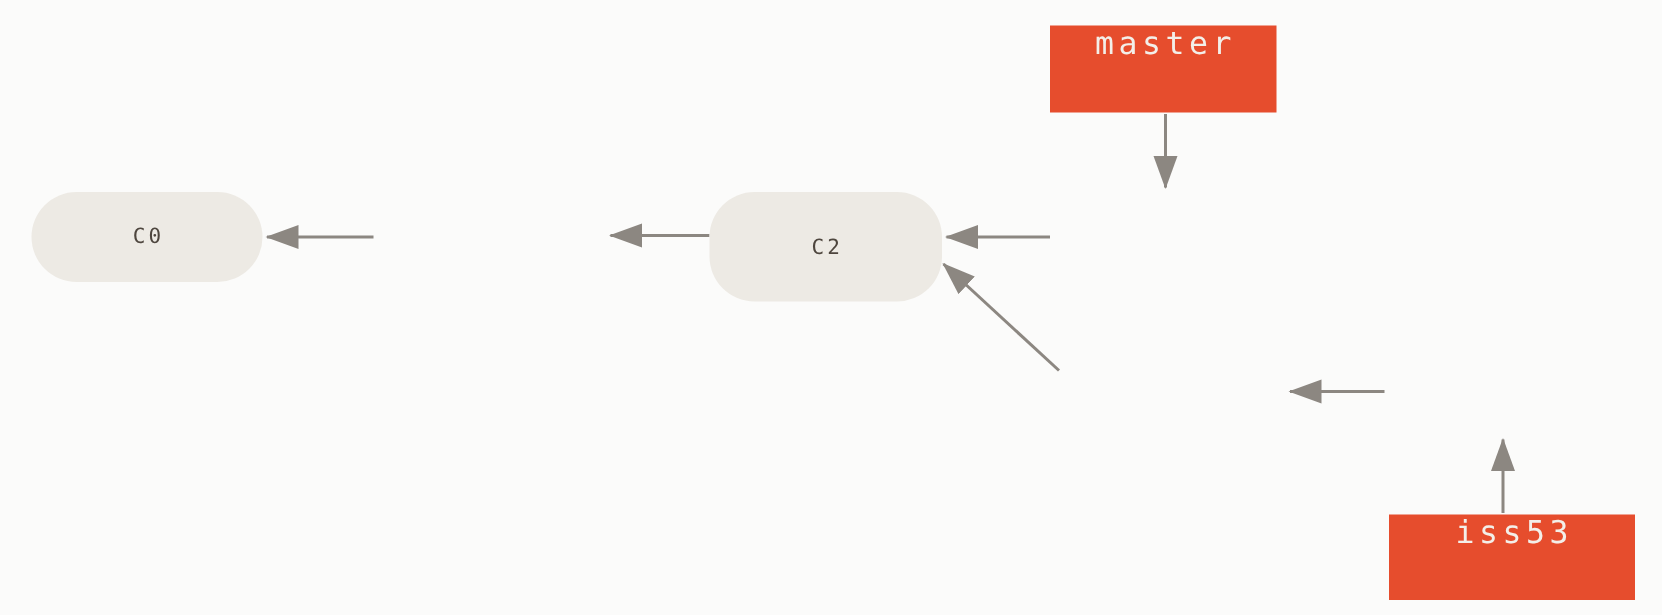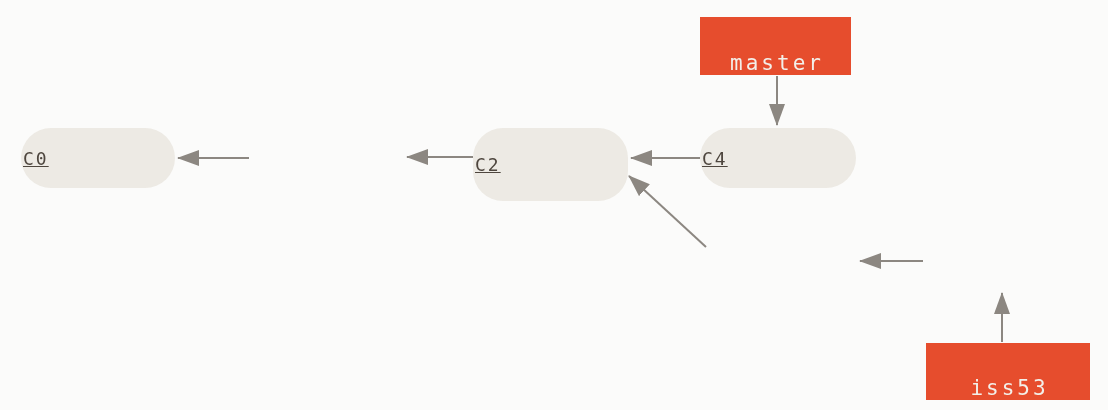--- a/index.html
+++ b/index.html
@@ -21,32 +21,31 @@
     top: 0;
     width: 1108px;
     height: 410px;
   }
   .node {
     position: absolute;
     background: #edeae4;
     border-radius: 30px;
     display: flex;
     align-items: center;
-    justify-content: flex-start;
+    justify-content: center;
     color: #4e463e;
-    font-size: 18px;
+    font-size: 14px;
     letter-spacing: 2px;
     text-indent: 2px;
-    text-decoration: underline;
   }
   .branch {
     position: absolute;
     background: #e64d2d;
     display: flex;
-    align-items: flex-end;
+    align-items: flex-start;
     justify-content: center;
     color: #f3efe9;
     font-size: 21px;
     letter-spacing: 3px;
     text-indent: 3px;
   }
   
   #node-c0 { left: 21px;  top: 128px; width: 154px; height: 60px; }
   #node-c1 { left: 249px; top: 128px; width: 155px; height: 59px; }
   #node-c2 { left: 473px; top: 128px; width: 155px; height: 73px; }
@@ -76,23 +75,20 @@
     <line x1="777" y1="76" x2="777" y2="125" stroke="#8c8781" stroke-width="2" marker-end="url(#ah)"></line>
     <line x1="1002" y1="342" x2="1002" y2="293" stroke="#8c8781" stroke-width="2" marker-end="url(#ah)"></line>
   </svg>
 
   <div class="node" id="node-c0">
     <span>C0</span>
   </div>
   <div class="node" id="node-c2">
     <span>C2</span>
   </div>
-  <div class="node" id="node-c4">
-    <span>C4</span>
-  </div>
 
   <div class="branch" id="branch-master">
     <span>master</span>
   </div>
   <div class="branch" id="branch-iss53">
     <span>iss53</span>
   </div>
 
 </div>
 

